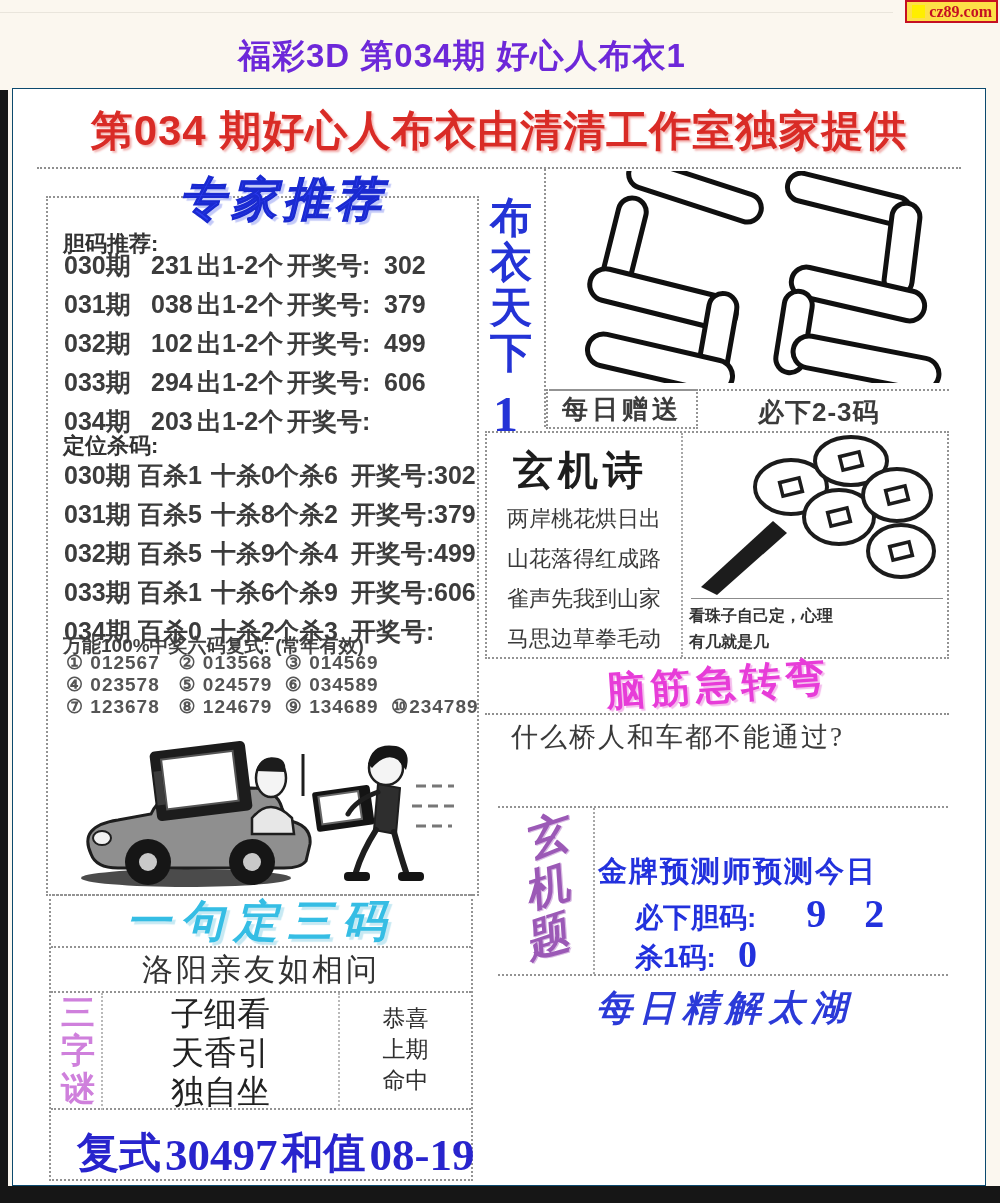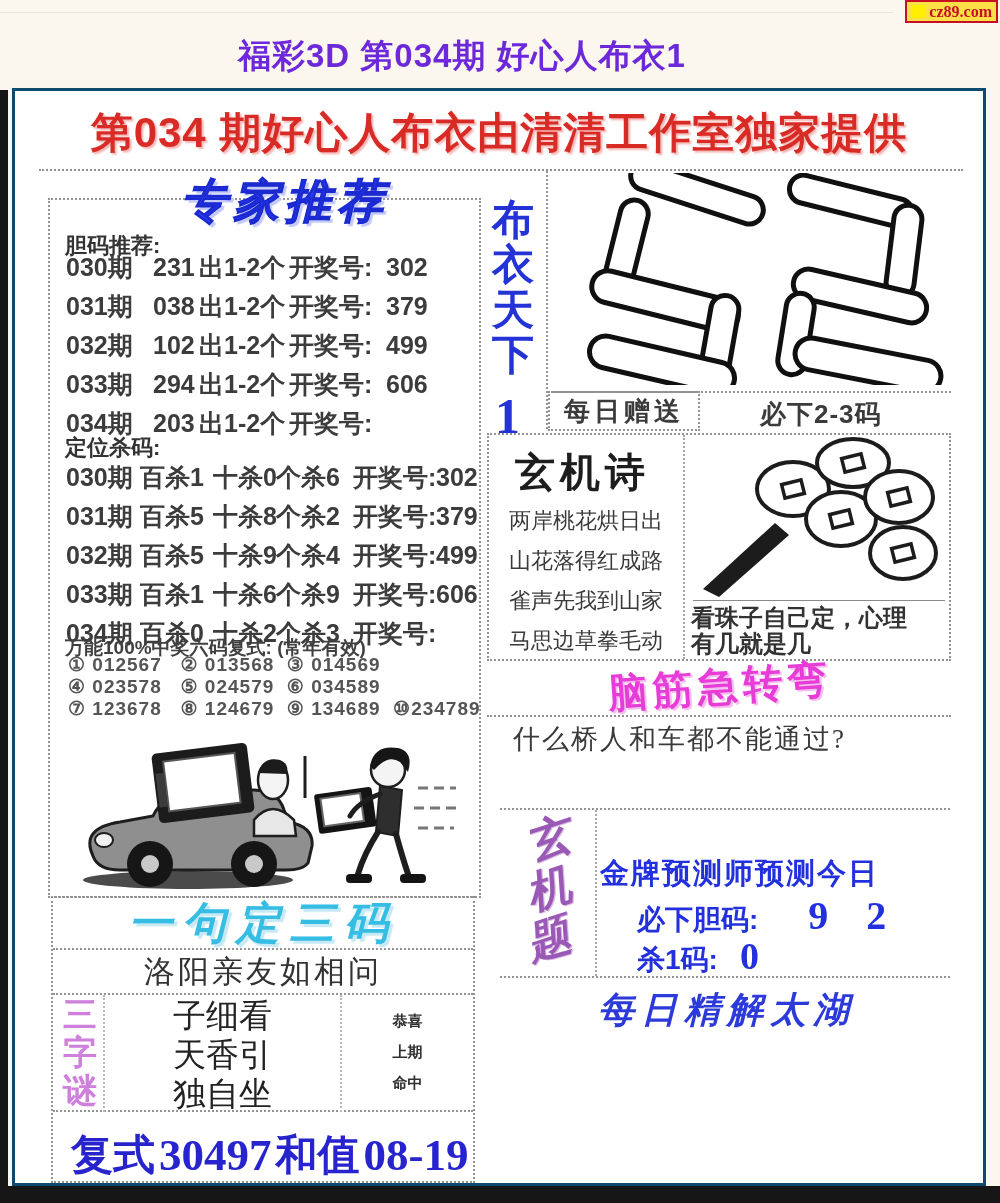--- a/index.html
+++ b/index.html
@@ -16,21 +16,21 @@
   .badge{right:2px;top:0;height:19px;border:2px solid #c51022;background:#fde047;
     display:flex;align-items:center;gap:4px;padding:0 4px 0 5px;cursor:pointer;}
   .badge .sq{width:13px;height:13px;background:#ffee00;display:inline-block;}
   .badge .txt{font-family:"Liberation Serif",serif;font-weight:bold;font-size:16px;color:#c51022;line-height:1;}
   
   .page-title{left:238px;top:34px;font-size:33px;font-weight:bold;color:#6d28d9;letter-spacing:1px;}
   
   .left-bar{left:0;top:90px;width:8px;height:1113px;background:#161616;}
   .bottom-bar{left:0;top:1186px;width:1000px;height:17px;background:#161616;}
   
-  .panel{left:12px;top:88px;width:974px;height:1098px;background:#ffffff;border:3px solid #0c4a6e;box-sizing:border-box;}
+  .panel{left:12px;top:88px;width:974px;height:1098px;background:#ffffff;border:1px solid #0c4a6e;box-sizing:border-box;}
   .banner{left:0;top:14px;width:100%;text-align:center;font-size:42px;font-weight:bold;color:#d92b26;
     letter-spacing:1px;text-shadow:2px 2px 2px rgba(217,43,38,.35);white-space:nowrap;}
   .banner-divider{left:24px;top:78px;width:924px;height:0;border-top:2px dotted #8f8f8f;}
   .dotted-box{border:2px dotted #939393;box-sizing:border-box;}
   
   .expert-box{left:33px;top:107px;width:433px;height:700px;}
   .expert-title{left:130px;top:80px;width:280px;text-align:center;font-size:46px;font-weight:bold;font-style:italic;
     color:#2d3cf0;letter-spacing:6px;text-shadow:3px 3px 1px #c3c9f8;-webkit-text-stroke:1px #1a2ad0;white-space:nowrap;}
   .sec-label{font-size:22px;font-weight:bold;color:#333;}
   .drow{left:51px;height:30px;display:flex;align-items:baseline;font-size:25px;font-weight:bold;color:#3c3c3c;white-space:nowrap;}
@@ -53,41 +53,41 @@
     letter-spacing:10px;text-shadow:3px 3px 1px #c6e9f3;white-space:nowrap;}
   .phrase-line{left:0;top:52px;width:100%;height:45px;border-bottom:2px dotted #939393;box-sizing:border-box;
     text-align:center;font-family:"Liberation Serif",serif;font-size:31px;line-height:44px;color:#333;letter-spacing:3px;}
   .riddle-row{left:0;top:97px;width:100%;height:117px;border-bottom:2px dotted #939393;box-sizing:border-box;}
   .riddle-label-col{left:4px;top:0;width:48px;height:117px;border-right:2px dotted #b9b9b9;box-sizing:border-box;
     display:flex;flex-direction:column;align-items:center;}
   .riddle-label-col span{font-size:34px;line-height:38px;font-weight:bold;color:#cf80dc;}
   .riddle-lines-col{left:52px;top:0;width:237px;height:117px;border-right:2px dotted #b9b9b9;box-sizing:border-box;
     text-align:center;font-family:"Liberation Serif",serif;font-size:33px;line-height:39px;color:#222;padding-top:2px;}
   .congrats-col{left:289px;top:0;width:131px;height:117px;text-align:center;
-    font-size:15px;line-height:31px;font-weight:bold;color:#2f2f2f;padding-top:10px;box-sizing:border-box;}
-  .fushi-row{left:8px;top:214px;width:100%;height:71px;display:flex;align-items:center;padding:14px 0 0 10px;box-sizing:border-box;white-space:nowrap;}
+    font-size:23px;line-height:31px;font-weight:normal;color:#2f2f2f;padding-top:10px;box-sizing:border-box;}
+  .fushi-row{left:16px;top:214px;width:100%;height:71px;display:flex;align-items:flex-end;padding:14px 0 0 10px;box-sizing:border-box;white-space:nowrap;}
   .fushi-row .zh{font-size:42px;font-weight:bold;color:#2824cd;}
   .fushi-row .num{font-family:"Liberation Serif",serif;font-size:45px;font-weight:bold;color:#2824cd;padding:0 4px;}
   
   .buyi-col{left:468px;top:106px;width:60px;text-align:center;color:#2433d6;font-weight:bold;}
   .buyi-col .bchar{font-size:42px;line-height:45px;display:block;}
   .buyi-num{left:480px;top:296px;font-family:"Liberation Serif",serif;font-size:50px;font-weight:bold;color:#2433d6;}
   .buyi-divider{left:531px;top:80px;width:0;height:258px;border-left:2px dotted #939393;}
   .sketch52{left:545px;top:82px;}
   .gift-row-top{left:533px;top:300px;width:403px;height:0;border-top:2px dotted #939393;}
   .gift-cell{left:533px;top:300px;width:152px;height:40px;border:2px dotted #939393;box-sizing:border-box;
     font-size:26px;font-weight:bold;color:#3b3b3b;text-align:center;line-height:36px;letter-spacing:4px;}
   .must-codes{left:745px;top:306px;font-size:26px;font-weight:bold;color:#3b3b3b;letter-spacing:1px;}
   .poem-box{left:472px;top:342px;width:464px;height:228px;border:2px dotted #939393;box-sizing:border-box;}
   .poem-title{left:26px;top:10px;font-size:40px;font-weight:bold;color:#1d1d1d;letter-spacing:5px;}
   .poem-lines{left:20px;top:66px;width:180px;font-family:Liberation Sans, sans-serif;font-size:22px;line-height:40px;color:#3a3a3a;white-space:nowrap;}
   .poem-divider{left:194px;top:0;width:0;height:224px;border-left:2px dotted #a7a7a7;}
   .coins{left:200px;top:2px;}
   .coin-rule{left:204px;top:165px;width:252px;height:0;border-top:1px solid #8b8b8b;}
-  .coin-caption{left:202px;top:170px;width:256px;font-size:24px;line-height:26px;font-weight:bold;color:#333;}
+  .coin-caption{left:202px;top:170px;width:256px;font-size:16px;line-height:26px;font-weight:bold;color:#333;}
   .brain-title{left:470px;top:568px;width:470px;text-align:center;font-size:40px;font-weight:bold;color:#e73cd8;
     letter-spacing:5px;transform:rotate(-4deg);text-shadow:2px 2px 1px #f4bcec;white-space:nowrap;}
   .brain-divider{left:472px;top:624px;width:464px;height:0;border-top:2px dotted #8f8f8f;}
   .brain-question{left:498px;top:630px;font-family:"Liberation Serif",serif;font-size:27px;color:#3a3a3a;letter-spacing:2px;white-space:nowrap;}
   .xuanjiti-box{left:485px;top:717px;width:450px;height:170px;border-top:2px dotted #939393;border-bottom:2px dotted #939393;box-sizing:border-box;}
   .xuanjiti-left{left:12px;top:4px;width:72px;text-align:center;}
   .xuanjiti-left span{display:block;font-size:44px;line-height:50px;font-weight:bold;font-style:italic;color:#9b59b6;
     text-shadow:1px 1px 0 #d8b9e2;transform:rotate(-18deg);}
   .xuanjiti-divider{left:95px;top:0;width:0;height:166px;border-left:2px dotted #a7a7a7;}
   .gold-line{left:100px;top:44px;font-size:29px;font-weight:bold;color:#2231dd;letter-spacing:2px;white-space:nowrap;}

